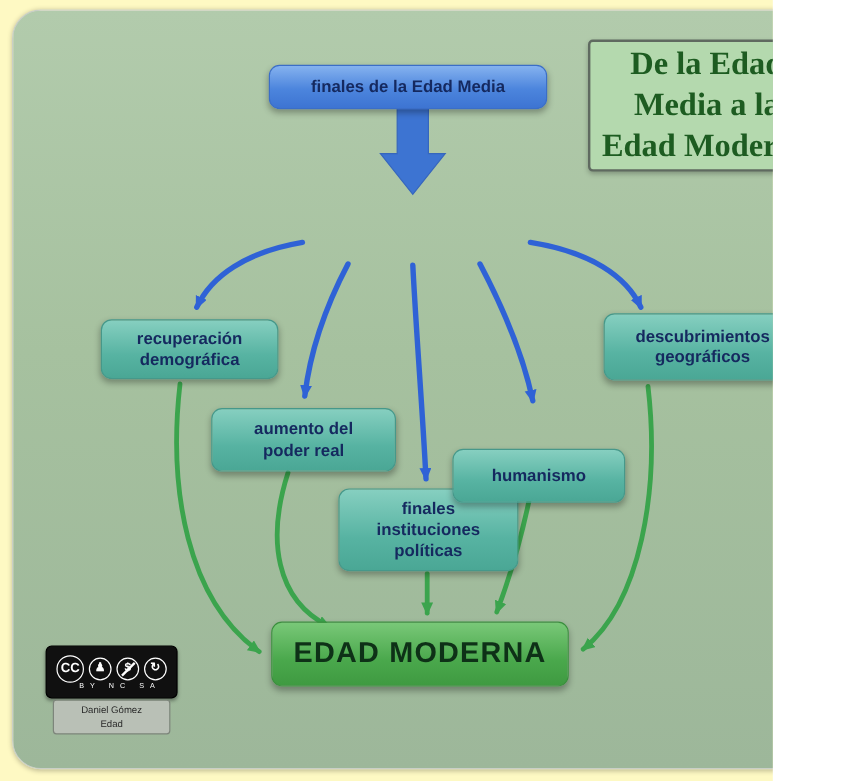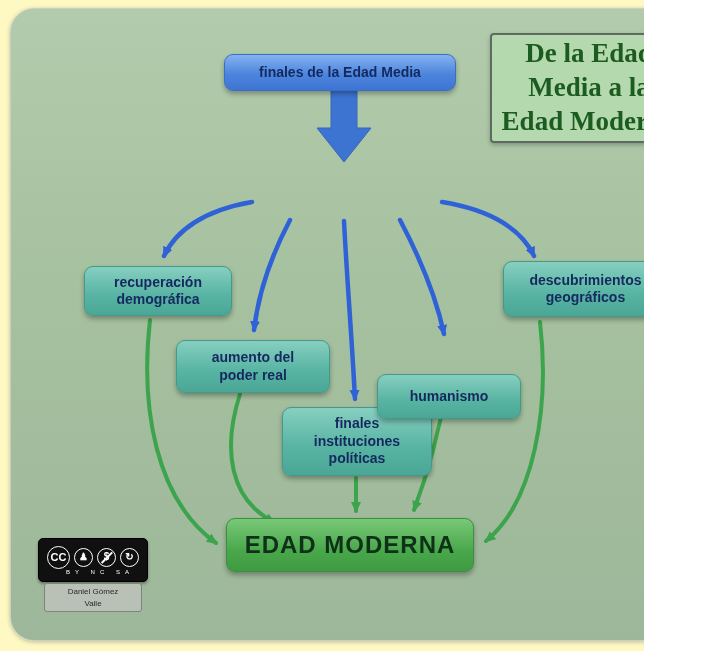--- a/index.html
+++ b/index.html
@@ -130,14 +130,14 @@
       <span class="cc-circle">
           <span>$</span>
           <span class="cc-slash"></span>
         </span>
       <span class="cc-circle">↻</span>
     </div>
     <div class="cc-tags">BY NC SA</div>
   </div>
 
   <div id="author-plate">Daniel Gómez
-Valle</div>
+Edad</div>
 </div>
 
 </body></html>

